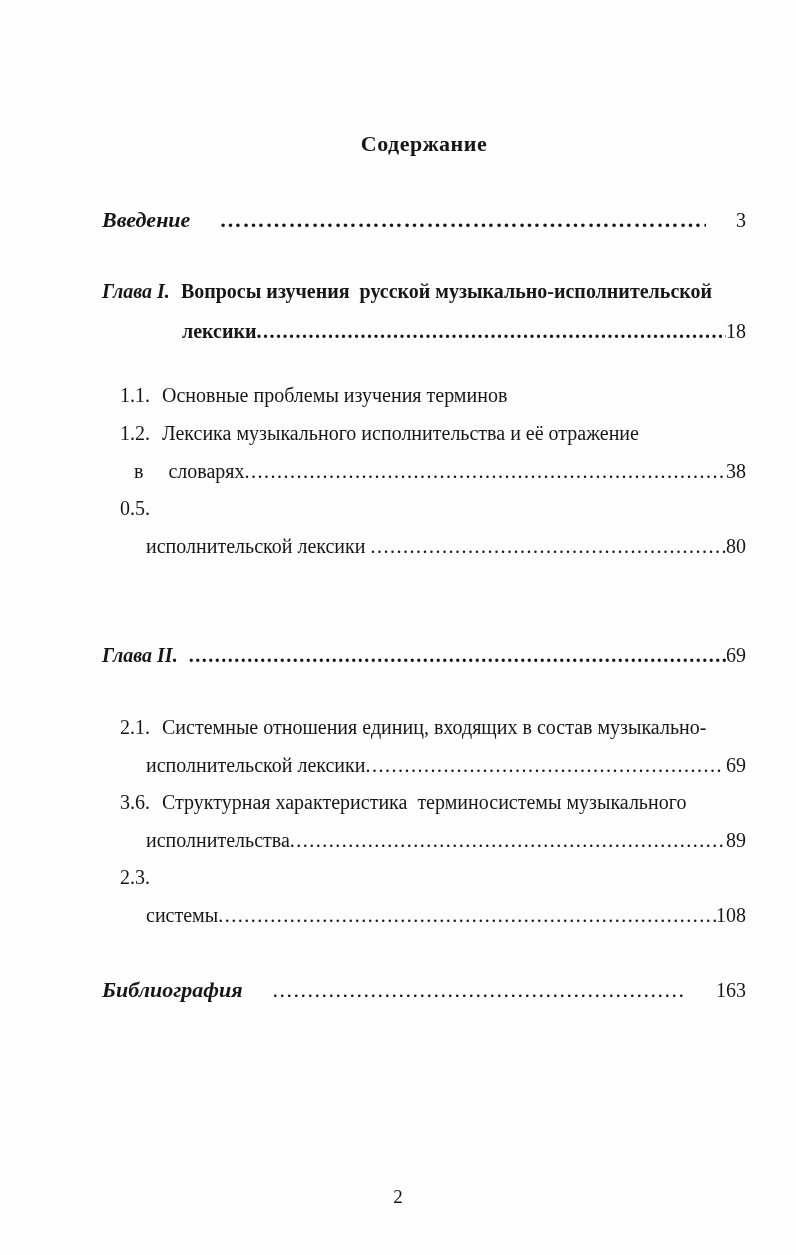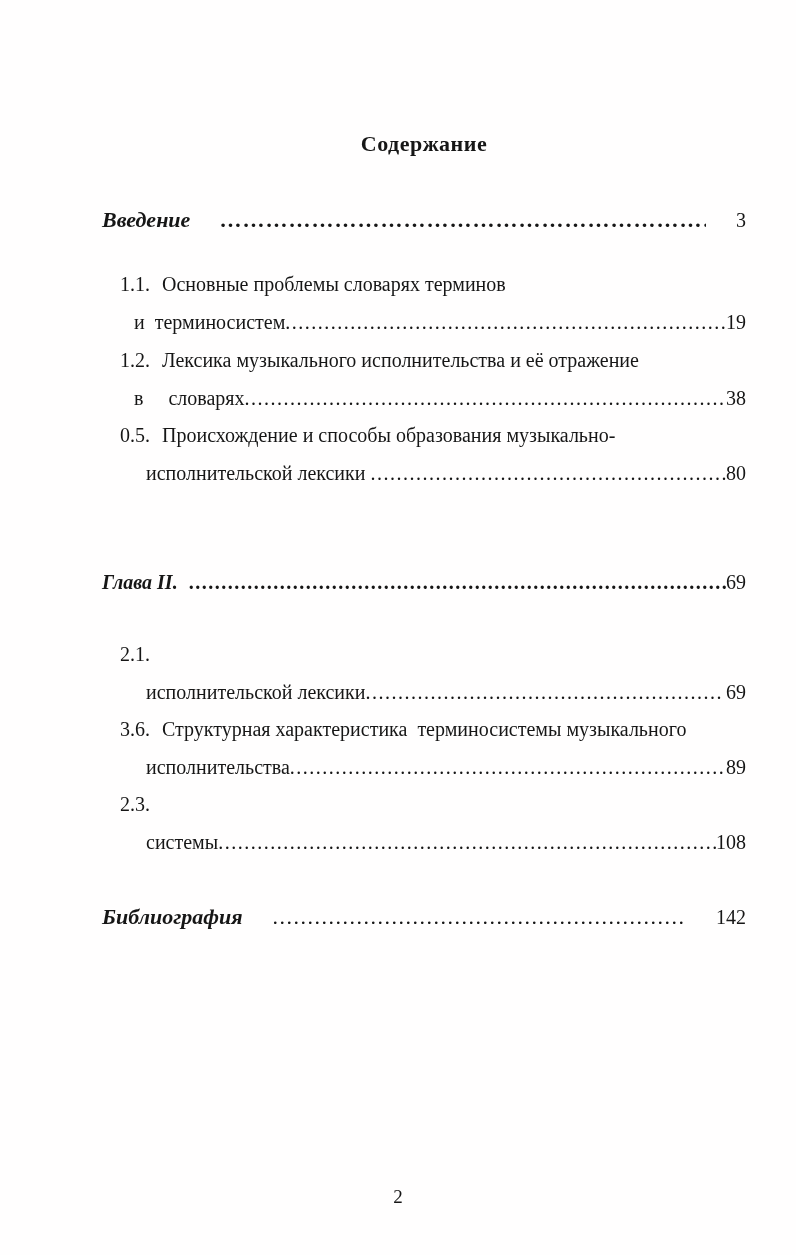--- a/index.html
+++ b/index.html
@@ -74,60 +74,64 @@
   <div class="content">
 
     <div class="doc-title">Содержание</div>
 
     <div class="row intro" style="margin-top:50px">
       <span class="t">Введение</span>
       <span class="leader ell"></span>
       <span class="pg">3</span>
     </div>
 
+    <div class="row chapter" style="margin-top:46px">
+      <span class="pfx">Глава I.</span>
+      <span class="t">Вопросы изучения  русской музыкально-исполнительской</span>
+    </div>
 
+    <div class="row chapter" style="margin-top:15px; padding-left:80px">
+      <span class="t">лексики</span>
+      <span class="leader dots bold"></span>
+      <span class="pg">18</span>
+    </div>
 
     <div class="row sec" style="margin-top:39px; padding-left:18px">
       <span class="num">1.1.</span>
-      <span class="t">Основные проблемы словарях терминов</span>
-    </div>
-    <div class="row sec" style="margin-top:13px; padding-left:32px">
-      <span class="t">и  терминосистем</span>
-      <span class="leader dots"></span>
-      <span class="pg">19</span>
+      <span class="t">Основные проблемы изучения терминов</span>
     </div>
 
     <div class="row sec" style="margin-top:13px; padding-left:18px">
       <span class="num">1.2.</span>
       <span class="t">Лексика музыкального исполнительства и её отражение</span>
     </div>
     <div class="row sec" style="margin-top:13px; padding-left:32px">
       <span class="t">в     словарях</span>
       <span class="leader dots"></span>
       <span class="pg">38</span>
     </div>
 
     <div class="row sec" style="margin-top:12px; padding-left:18px">
       <span class="num">0.5.</span>
-      <span class="t">Происхождение и способы образования музыкально-</span>
     </div>
     <div class="row sec" style="margin-top:13px; padding-left:44px">
       <span class="t">исполнительской лексики </span>
       <span class="leader dots"></span>
       <span class="pg">80</span>
     </div>
 
     <div class="row chapter" style="margin-top:84px">
       <span class="pfx">Глава II.</span>
       <span class="leader dots bold"></span>
       <span class="pg">69</span>
     </div>
 
     <div class="row sec" style="margin-top:47px; padding-left:18px">
       <span class="num">2.1.</span>
+      <span class="t">Системные отношения единиц, входящих в состав музыкально-</span>
     </div>
     <div class="row sec" style="margin-top:13px; padding-left:44px">
       <span class="t">исполнительской лексики</span>
       <span class="leader dots"></span>
       <span class="pg"> 69</span>
     </div>
 
     <div class="row sec" style="margin-top:12px; padding-left:18px">
       <span class="num">3.6.</span>
       <span class="t">Структурная характеристика  терминосистемы музыкального</span>
@@ -144,19 +148,19 @@
     <div class="row sec" style="margin-top:13px; padding-left:44px">
       <span class="t">системы</span>
       <span class="leader dots"></span>
       <span class="pg">108</span>
     </div>
 
 
     <div class="row intro" style="margin-top:49px">
       <span class="t">Библиография</span>
       <span class="leader dots"></span>
-      <span class="pg">142</span>
+      <span class="pg">163</span>
     </div>
 
   </div>
 
   <div class="footer">2</div>
 </div>
 
 </body></html>

